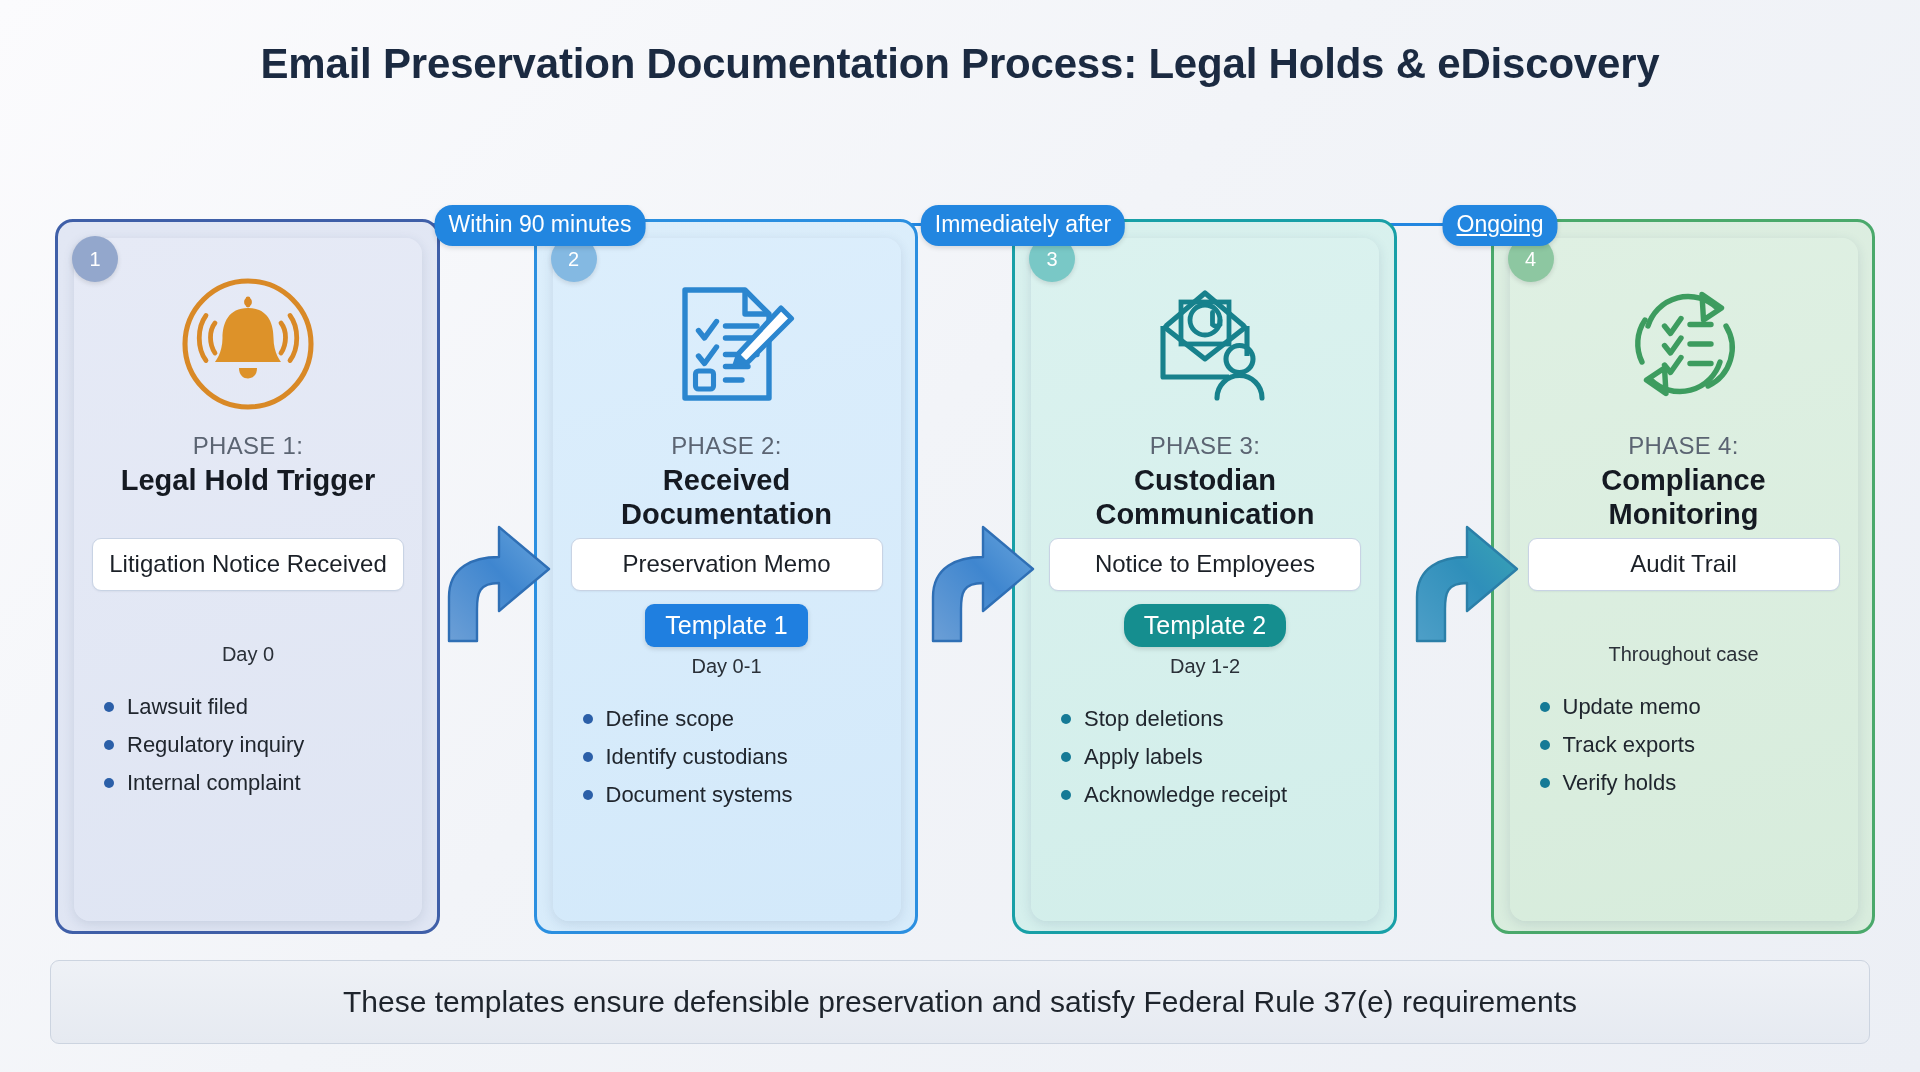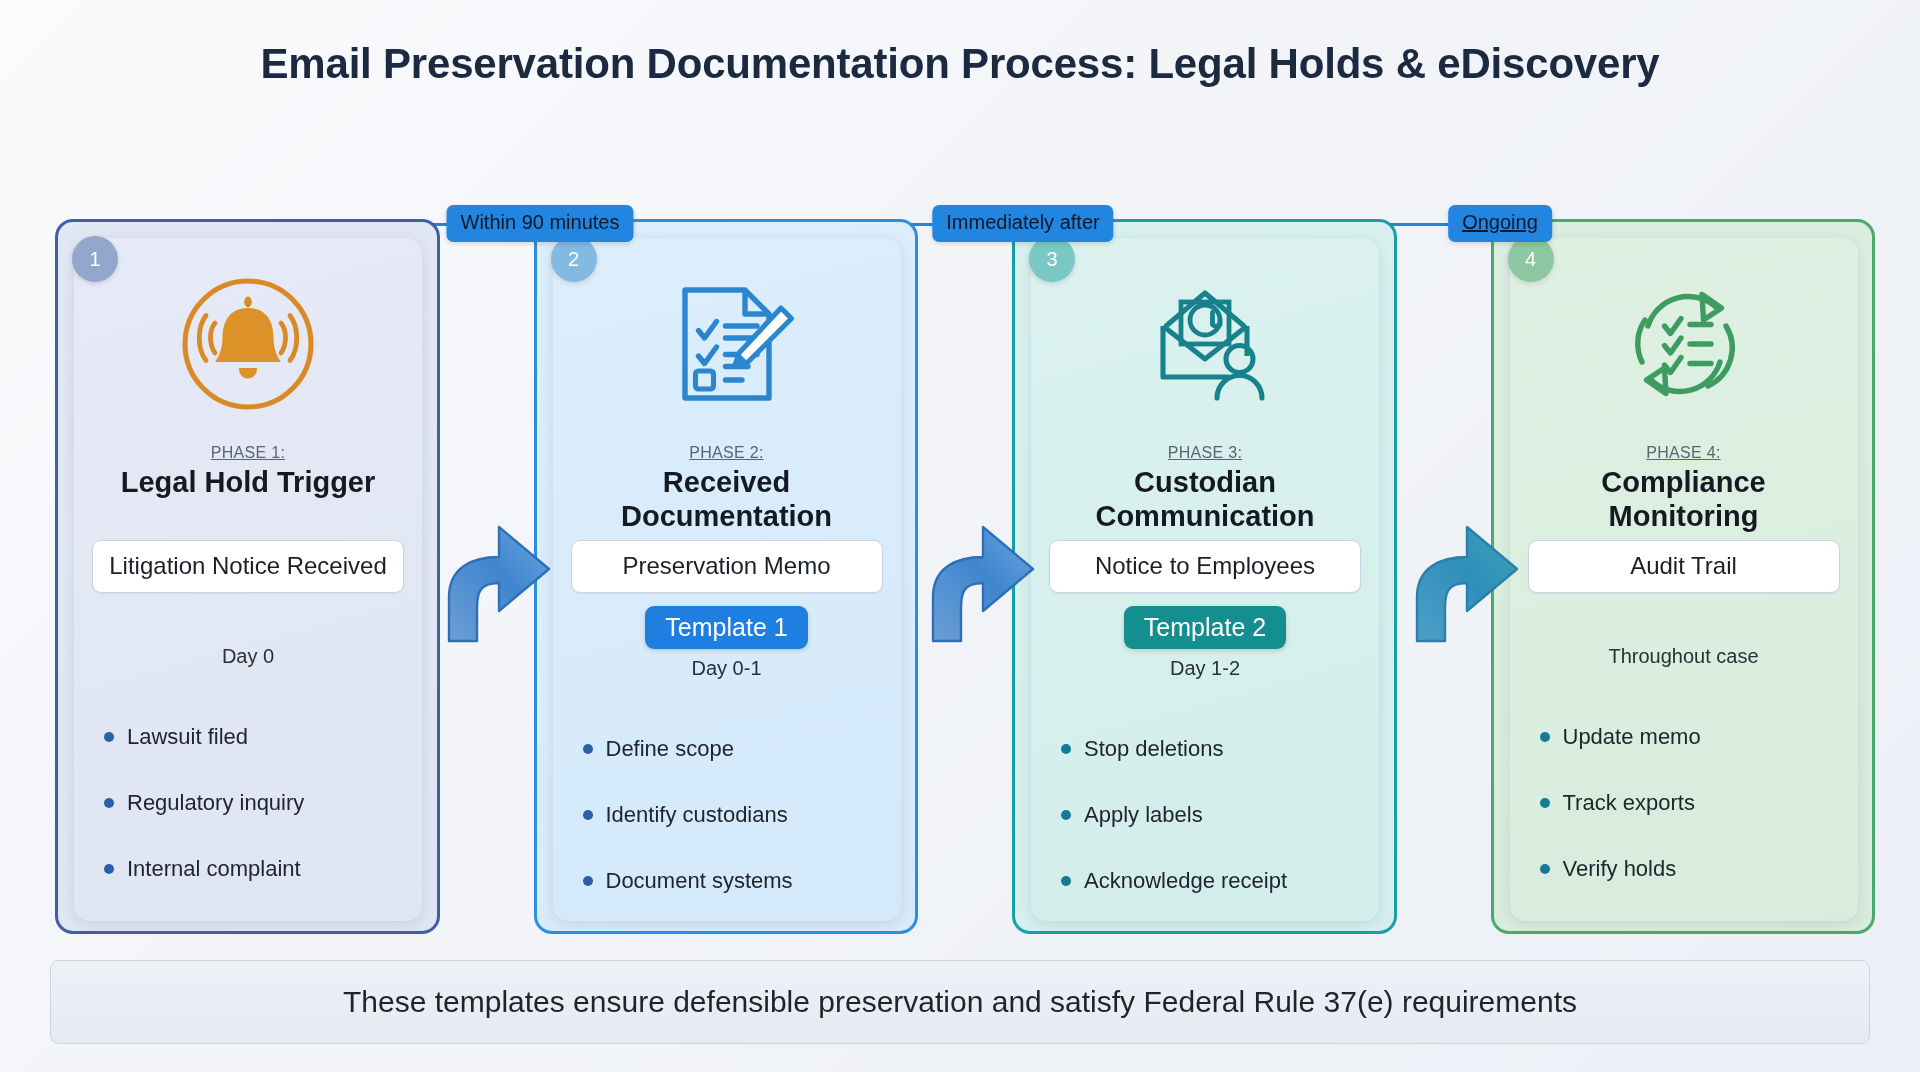--- a/index.html
+++ b/index.html
@@ -105,25 +105,24 @@
   .f4 .step-num { background: #8dc7a1; }
 
   
   .icon-wrap {
     height: 168px;
     display: flex; align-items: center; justify-content: center;
     margin-top: 4px;
   }
 
   .phase-label {
-    font-size: 16px;
+    font-size: 24px;
     color: #5b6472;
-    margin-top: 16px;
+    margin-top: 4px;
     letter-spacing: 0.3px;
-    text-decoration: underline;
   }
   .phase-title {
     font-size: 29px;
     font-weight: bold;
     color: #151a22;
     text-align: center;
     line-height: 1.16;
     margin-top: 4px;
     min-height: 72px;
   }
@@ -146,62 +145,61 @@
   .tpl-badge {
     margin-top: 13px;
     border-radius: 9px;
     padding: 7px 20px;
     color: #ffffff;
     font-size: 25px;
     font-weight: normal;
     box-shadow: 0 2px 5px rgba(0,0,0,0.14);
   }
   .tpl-badge.blue { background: #1f7fe0; }
-  .tpl-badge.teal { background: #158e8f; }
+  .tpl-badge.teal { background: #158e8f; border-radius: 18px; }
 
   .timing {
     font-size: 20px;
     color: #2a3038;
     text-align: center;
   }
 
   .bullets {
     width: 100%;
     list-style: none;
     margin-top: 22px;
   }
   .bullets li {
     display: flex;
     align-items: center;
     font-size: 22px;
     color: #20262e;
     padding: 6px 0 6px 12px;
-    margin-top: 28px;
   }
   .bullets .dot {
     width: 10px; height: 10px;
     border-radius: 50%;
     margin-right: 13px;
     flex: 0 0 auto;
   }
   .f1 .bullets .dot, .f2 .bullets .dot { background: #2b5fa8; }
   .f3 .bullets .dot, .f4 .bullets .dot { background: #157a96; }
 
   .spacer { flex: 1 1 auto; }
 
   
   .tbadge {
     position: absolute;
     top: 0px;
     transform: translateX(-50%);
     background: #2286e0;
-    color: #0f172a;
-    font-size: 20px;
+    color: #ffffff;
+    font-size: 23px;
     padding: 6px 14px 8px;
-    border-radius: 7px;
+    border-radius: 18px;
     white-space: nowrap;
     z-index: 5;
     box-shadow: 0 2px 5px rgba(0,0,0,0.13);
   }
 
   
   .arrow {
     position: absolute;
     width: 122px;
     height: 150px;

